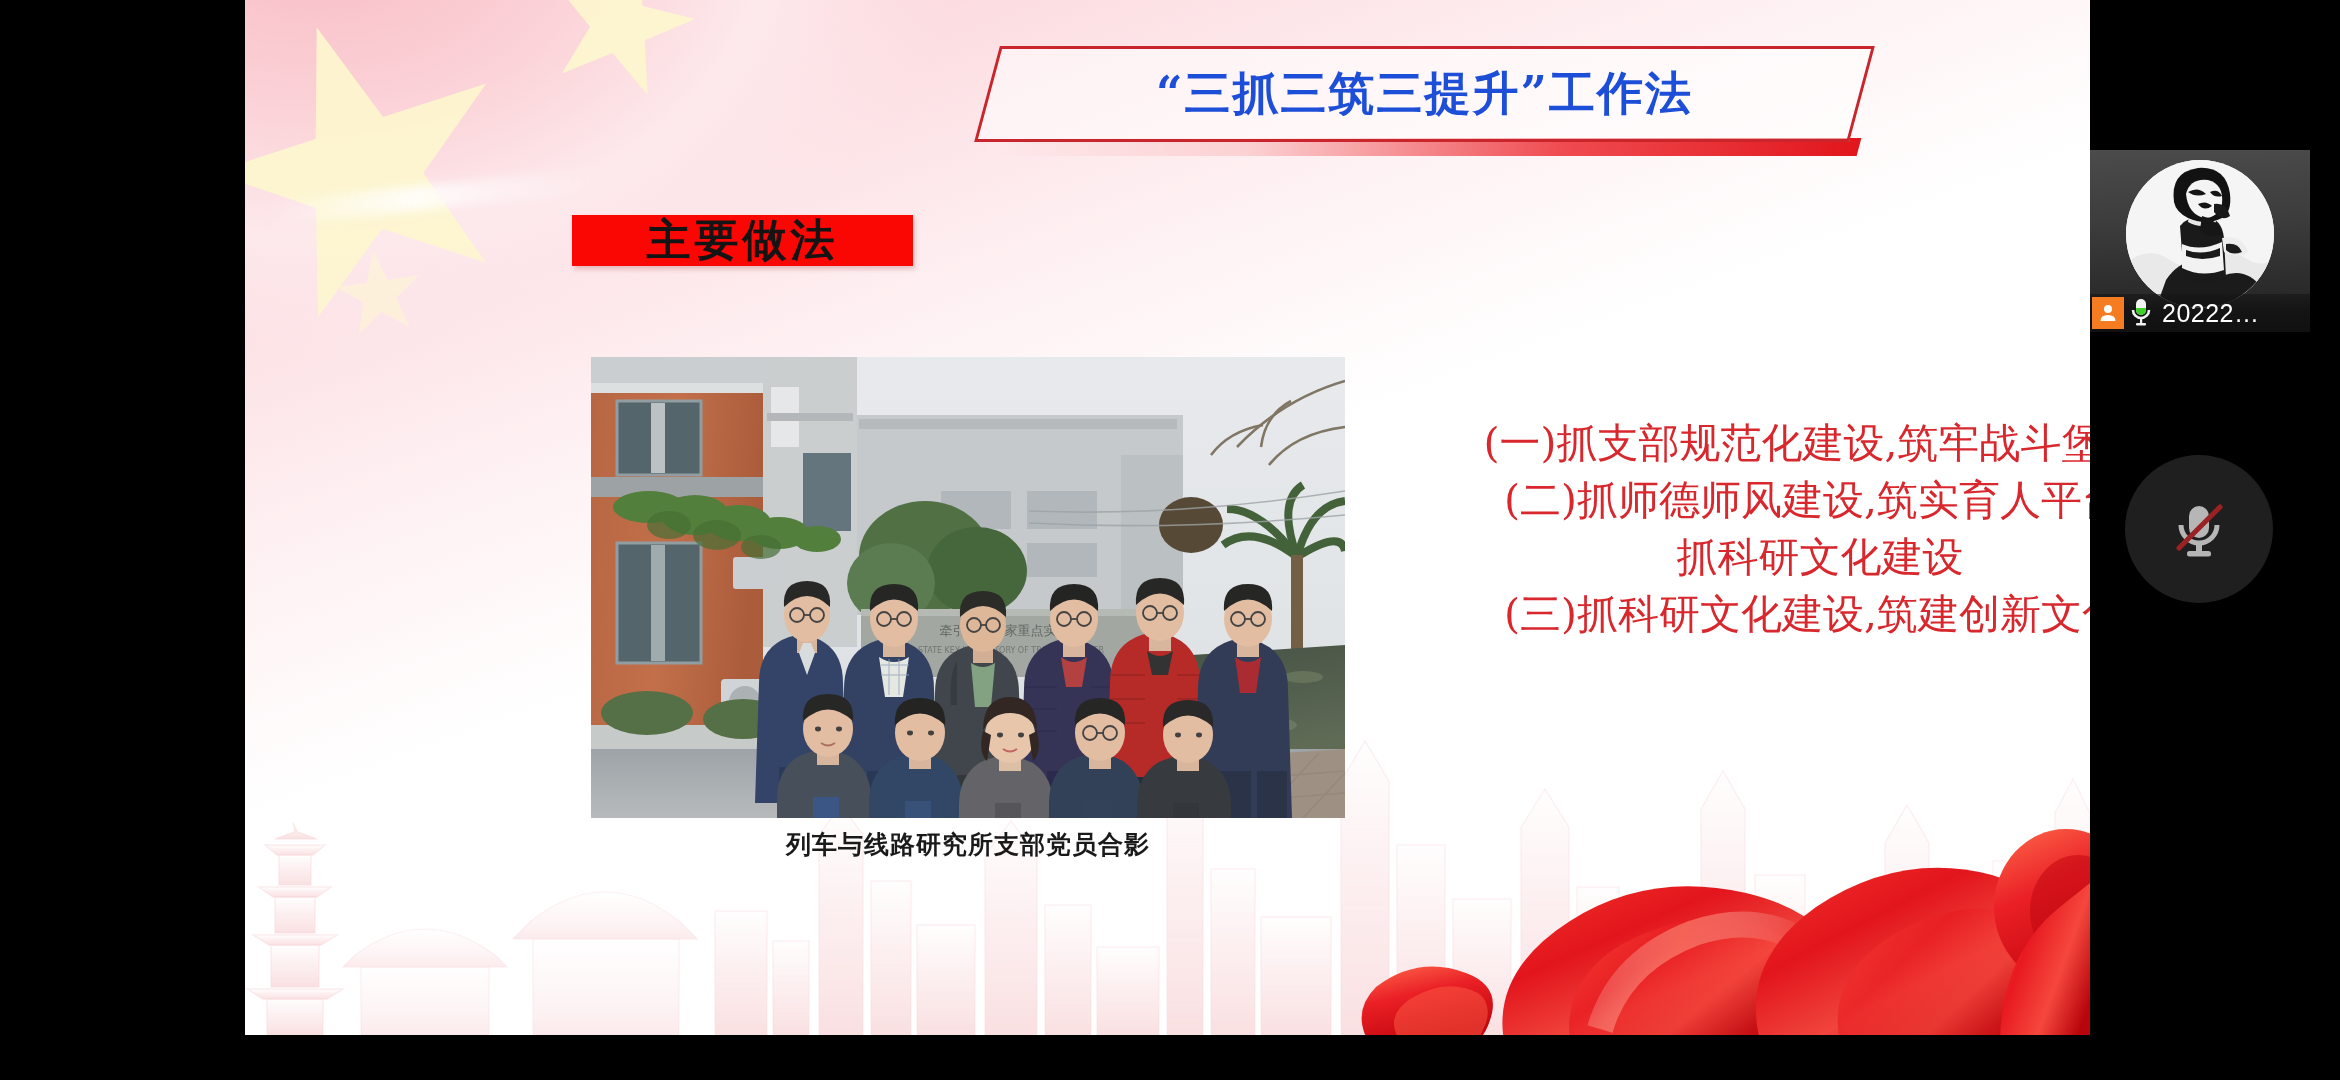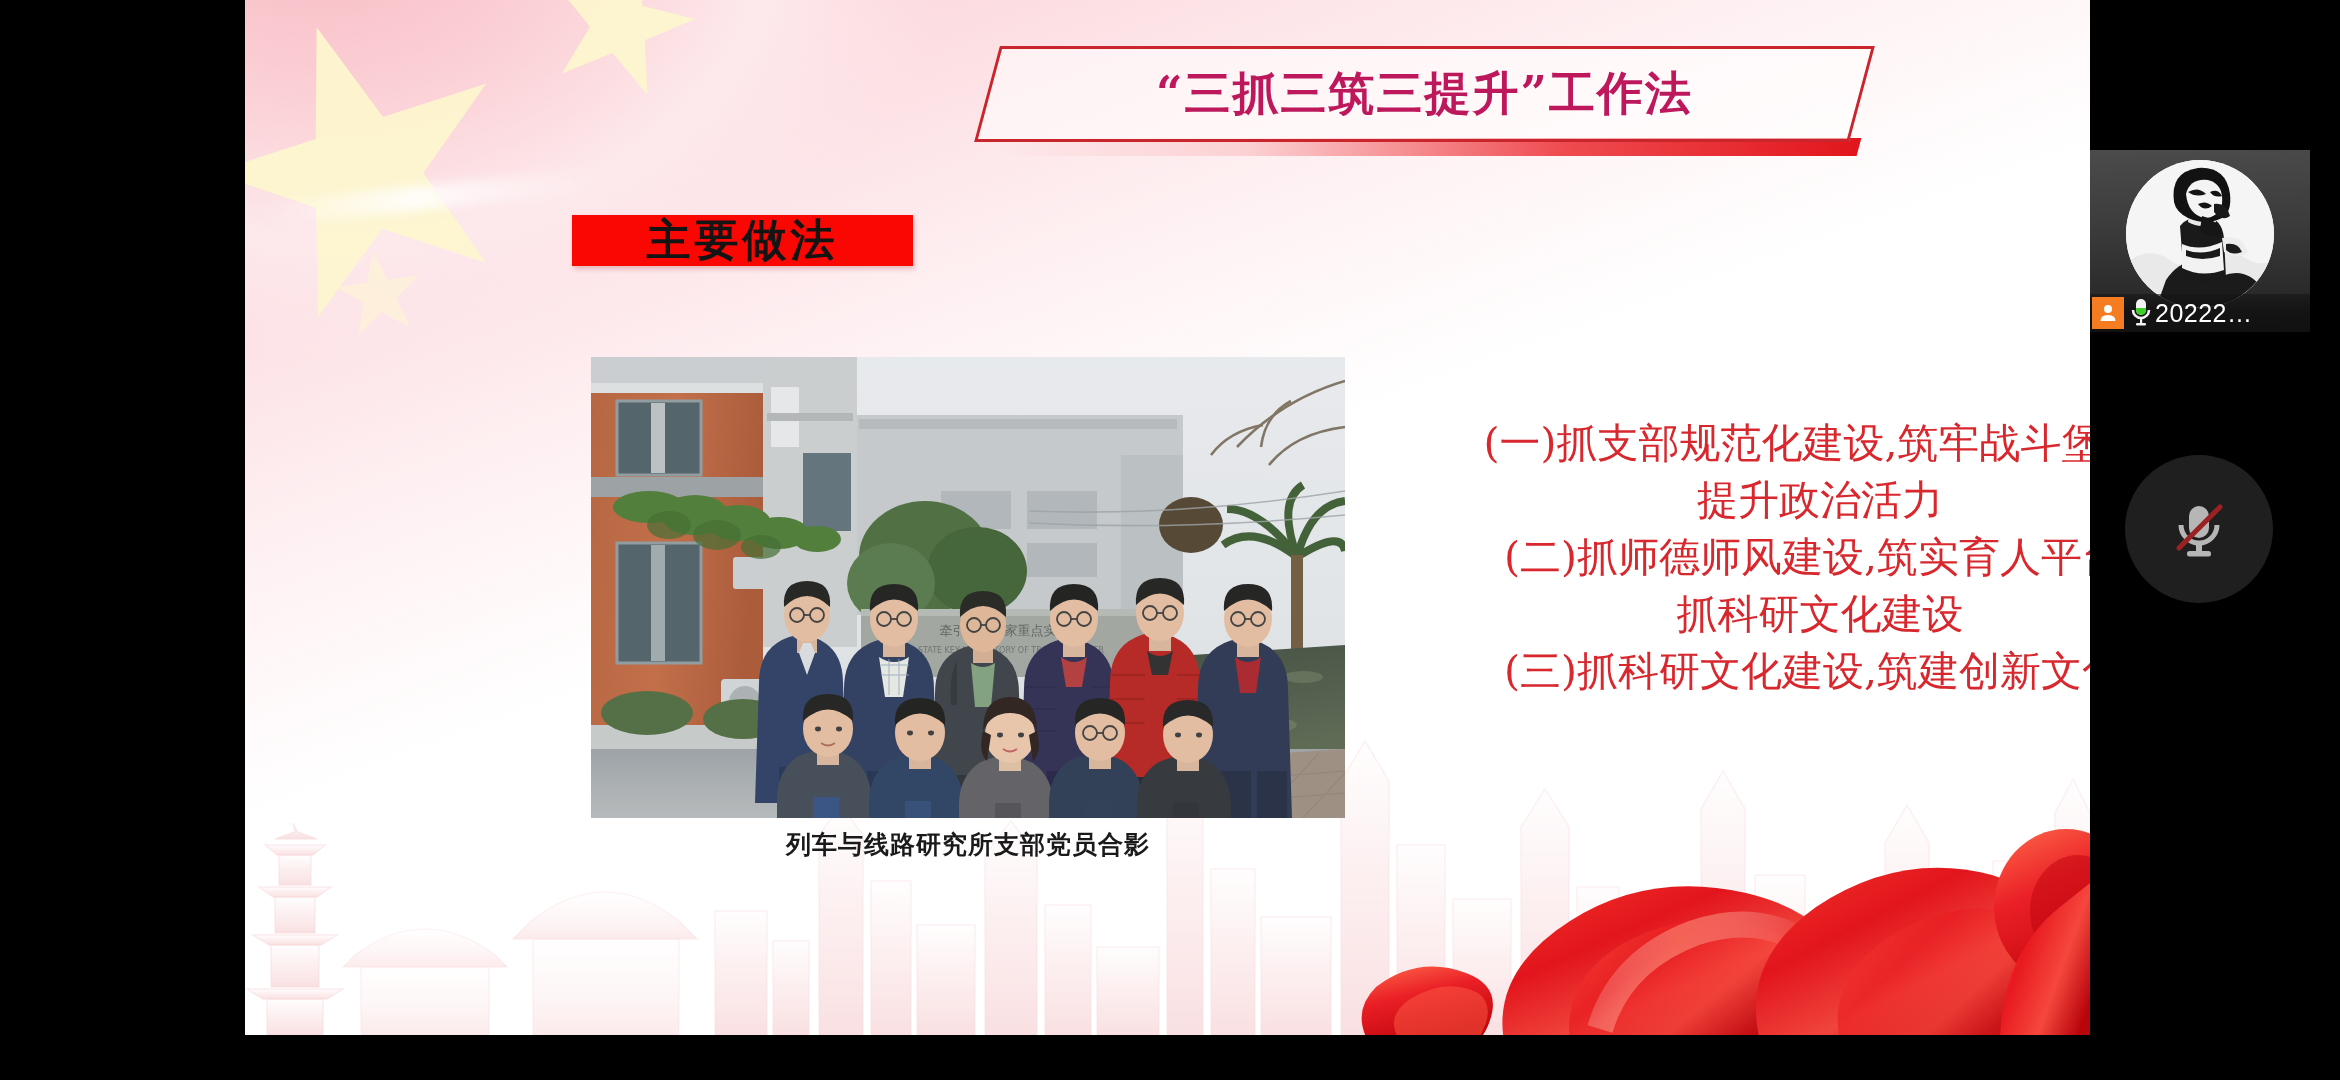--- a/index.html
+++ b/index.html
@@ -73,21 +73,21 @@
     width: 875px; height: 96px;
     transform: skewX(-15deg);
     border: 3px solid #c9252c;
     background: rgba(255,255,255,0.55);
   }
   #title-text {
     position: absolute;
     left: 742px; top: 46px;
     width: 875px; height: 96px;
     display: flex; align-items: center; justify-content: center;
-    color: #be185d;
+    color: #1d4ed8;
     font-family: "DejaVu Serif", "Liberation Serif", serif;
     font-size: 46px;
     font-weight: 700;
     letter-spacing: 2px;
     white-space: nowrap;
   }
 
   
   #section-banner {
     position: absolute;
@@ -176,21 +176,21 @@
     display: flex; align-items: center; justify-content: center;
     flex: 0 0 auto;
   }
   #mic-on-icon { margin-left: 4px; flex: 0 0 auto; display:flex; align-items:center; }
   #tile-name {
     color: #ffffff;
     font-size: 25px;
     font-family: "Liberation Sans", sans-serif;
     white-space: nowrap;
     overflow: hidden;
-    margin-left: 1px;
+    margin-left: 8px;
     letter-spacing: .5px;
   }
 
   #mute-button {
     position: absolute;
     left: 2125px; top: 455px;
     width: 148px; height: 148px;
     border-radius: 50%;
     background: #1f1f1f;
     display: flex; align-items: center; justify-content: center;
@@ -630,21 +630,20 @@
         </g>
 
         <rect width="754" height="461" fill="#ffffff" opacity=".04"></rect>
       </svg>
     </div>
 
     <div id="photo-caption">列车与线路研究所支部党员合影</div>
 
     <div id="body-text">
       <span class="bl">(一)抓支部规范化建设,筑牢战斗堡垒,</span>
-      <span class="bl">提升政治活力</span>
       <span class="bl">(二)抓师德师风建设,筑实育人平台,</span>
       <span class="bl">抓科研文化建设</span>
       <span class="bl">(三)抓科研文化建设,筑建创新文化,</span>
     </div>
   </div>
 
   <div id="video-tile">
     <div id="avatar">
       <svg id="avatar-canvas" viewBox="0 0 148 148">
         <rect width="148" height="148" fill="#f5f5f5"></rect>

